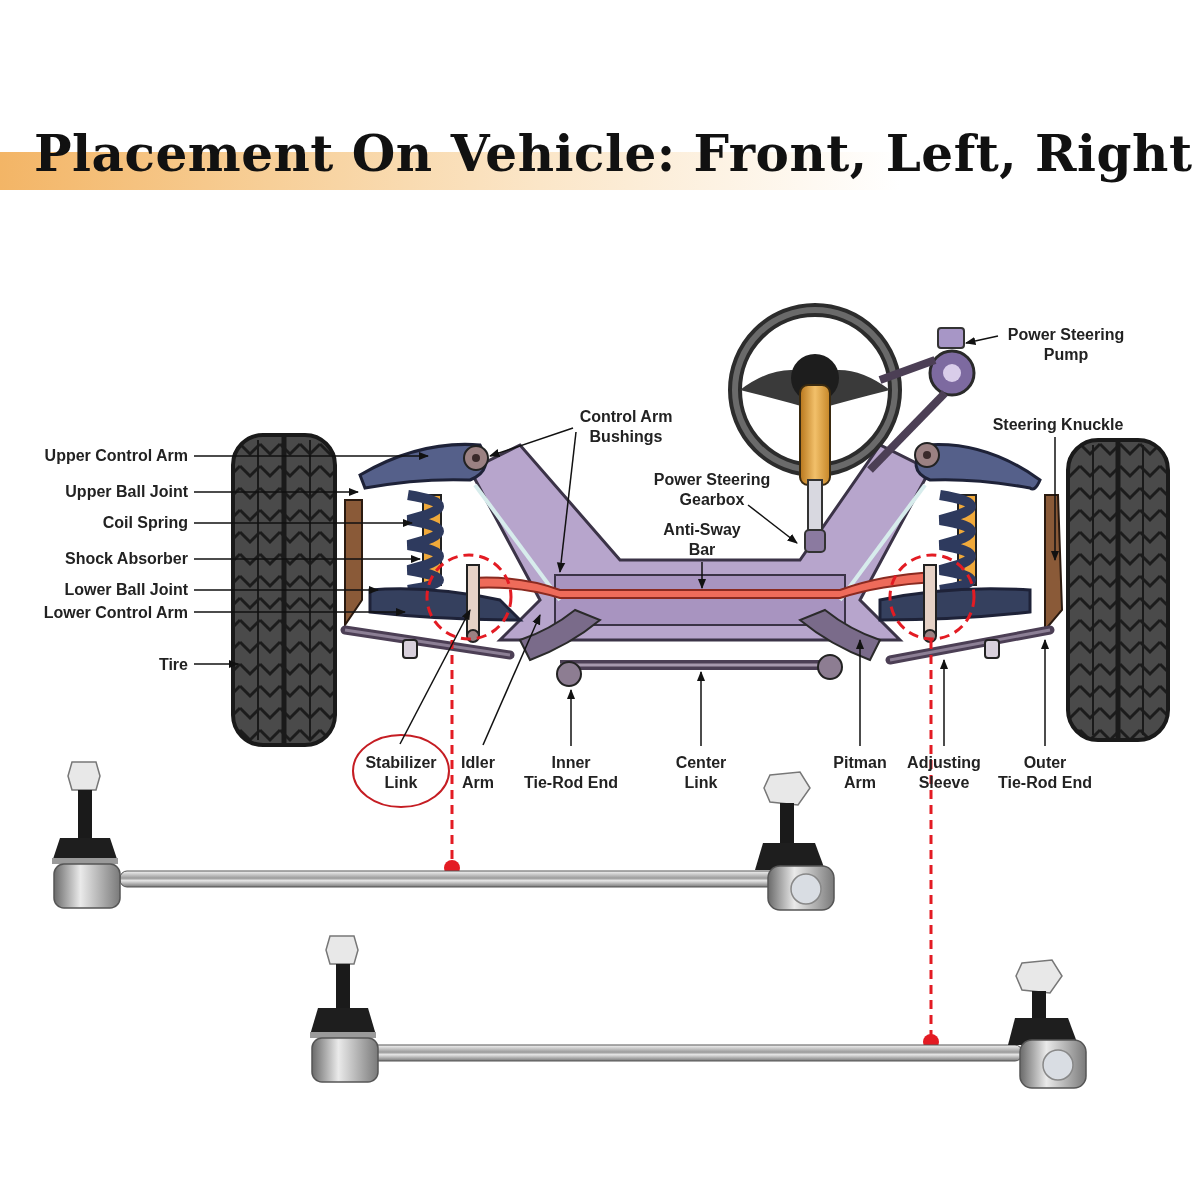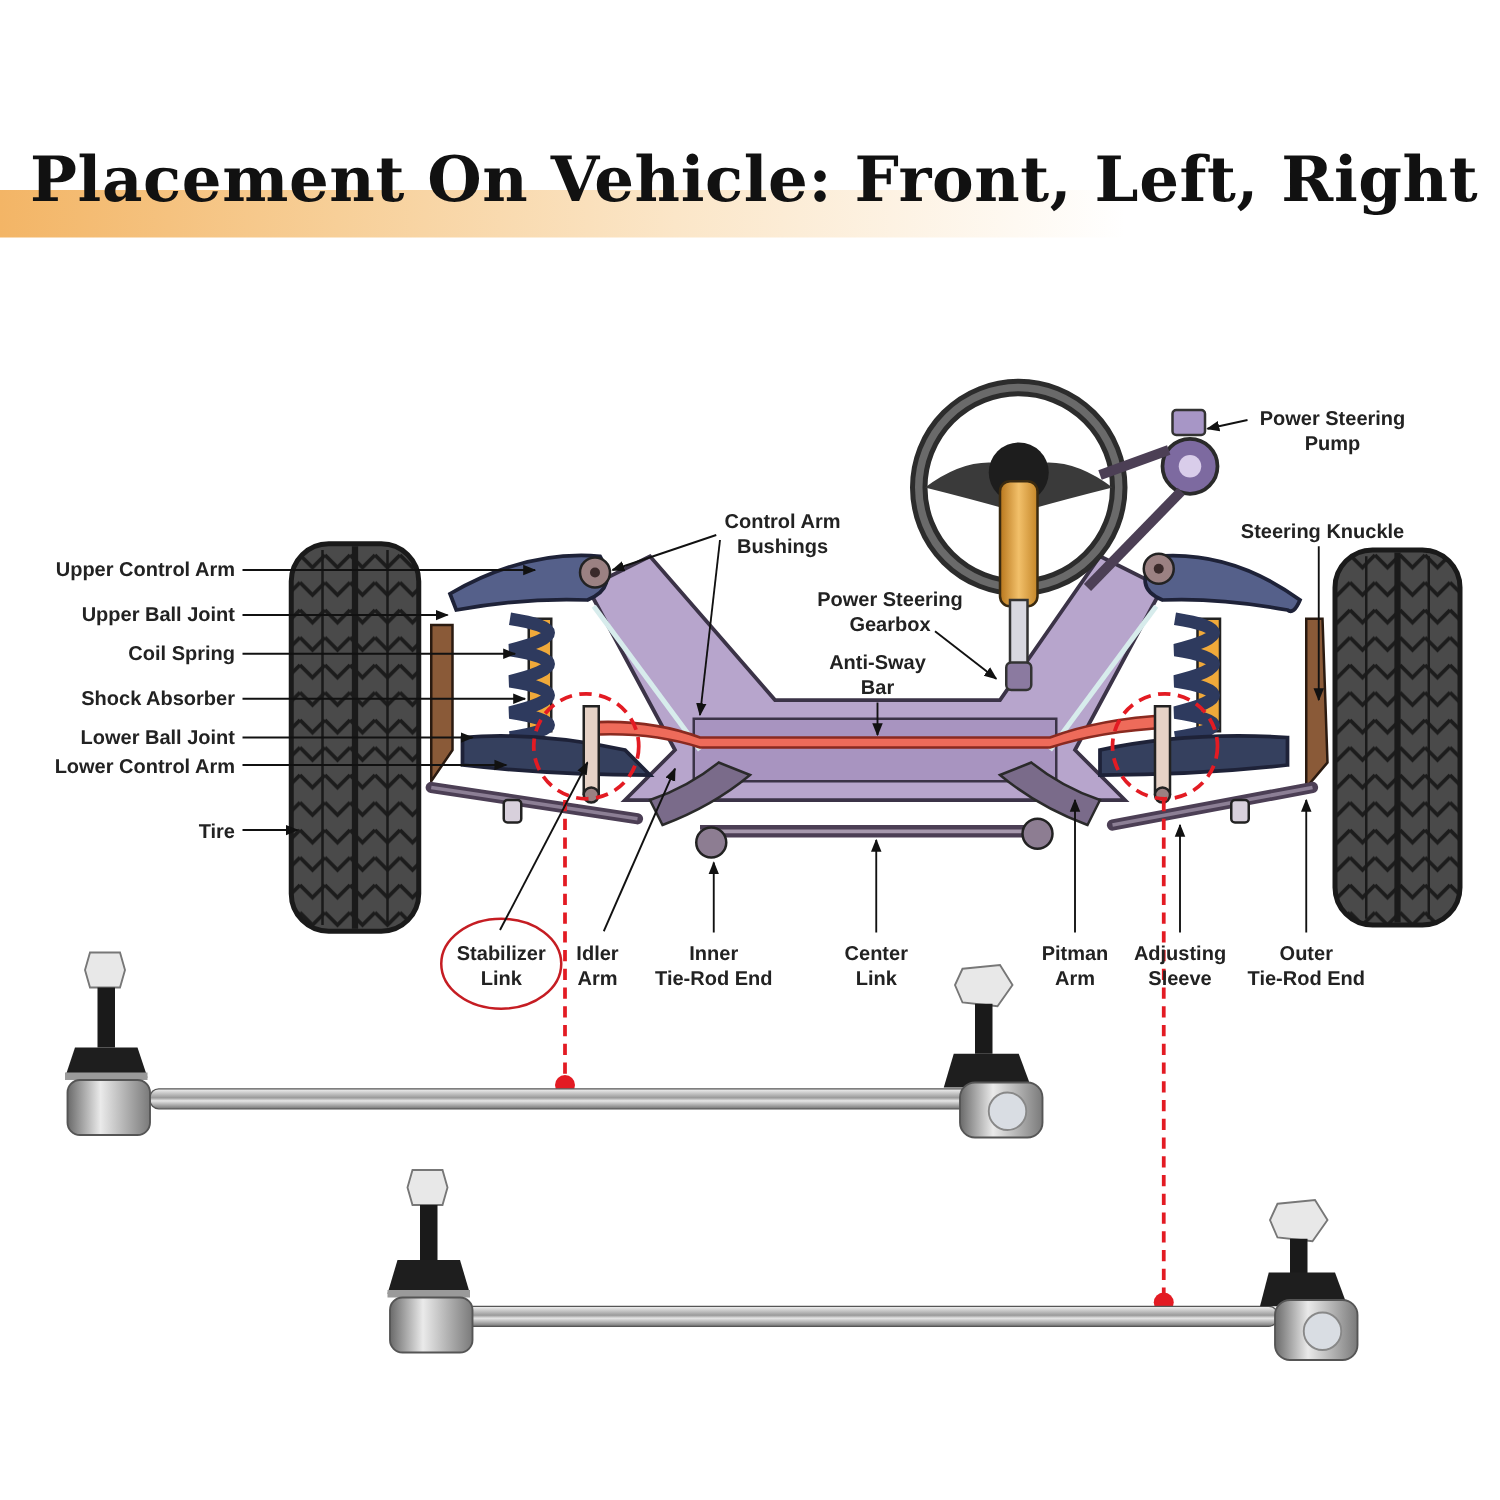--- a/index.html
+++ b/index.html
@@ -1,19 +1,19 @@
 <!DOCTYPE html>
 <html><head>
 <meta charset="utf-8">
 <style>
   html,body{margin:0;padding:0;background:#ffffff;}
   body{width:1200px;height:1200px;position:relative;overflow:hidden;font-family:"Liberation Sans",sans-serif;}
   .title-band{position:absolute;left:0;top:152px;width:900px;height:38px;
     background:linear-gradient(90deg,#f3b566 0%,#f7cf98 30%,#fbe6c8 60%,rgba(255,255,255,0) 100%);}
-  .title{position:absolute;left:22px;top:112px;margin:2px;font-family:"DejaVu Serif",serif;font-weight:bold;
+  .title{position:absolute;left:22px;top:112px;margin:12px;font-family:"DejaVu Serif",serif;font-weight:bold;
     font-size:50px;letter-spacing:0.5px;color:#111;white-space:nowrap;}
   svg.diagram{position:absolute;left:0;top:0;}
   .lbl{font-family:"Liberation Sans",sans-serif;font-weight:bold;font-size:16px;fill:#222;}
 </style>
 </head>
 <body>
 
 <div class="title-band"></div>
 <h1 class="title">Placement On Vehicle: Front, Left, Right</h1>
 

